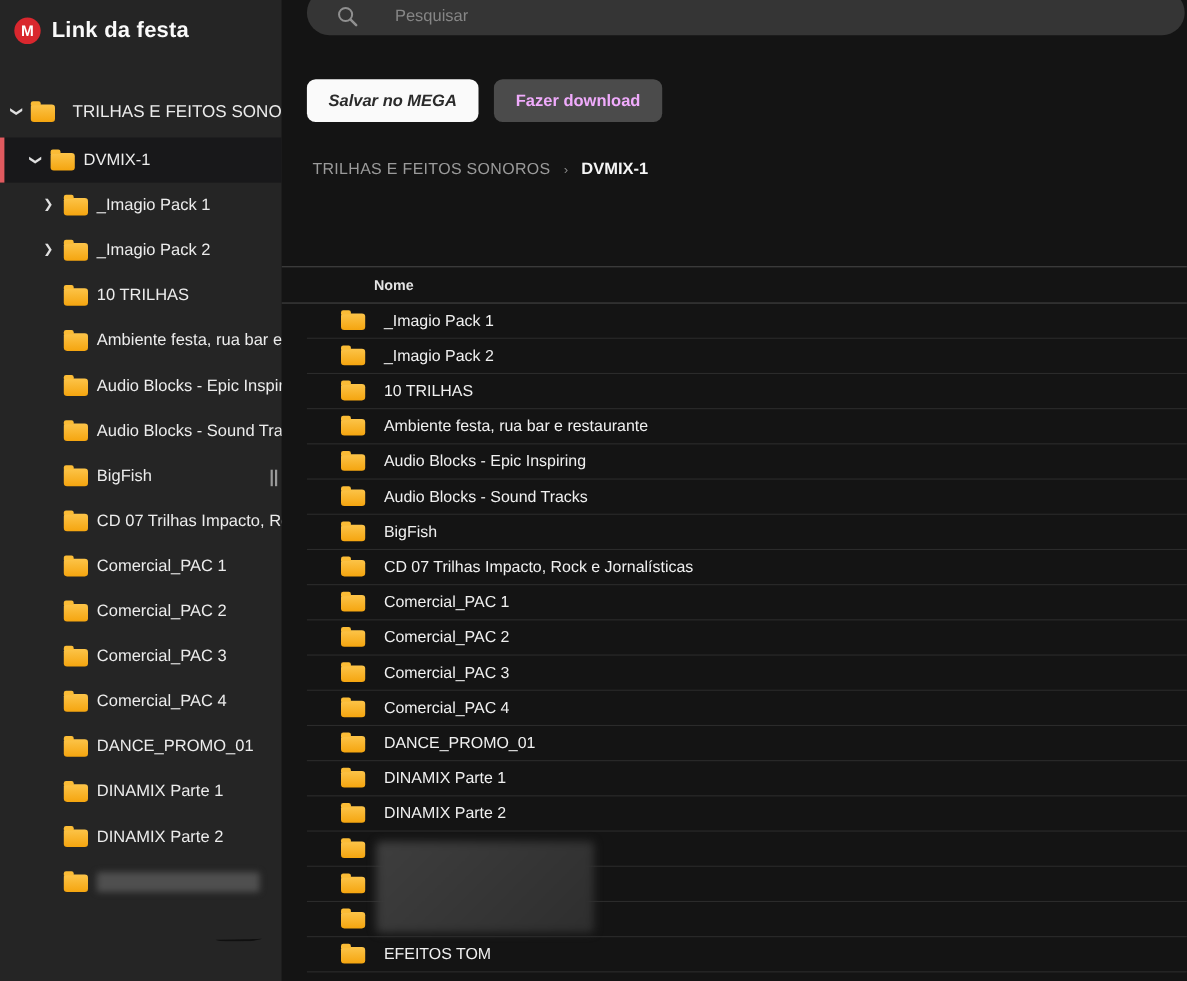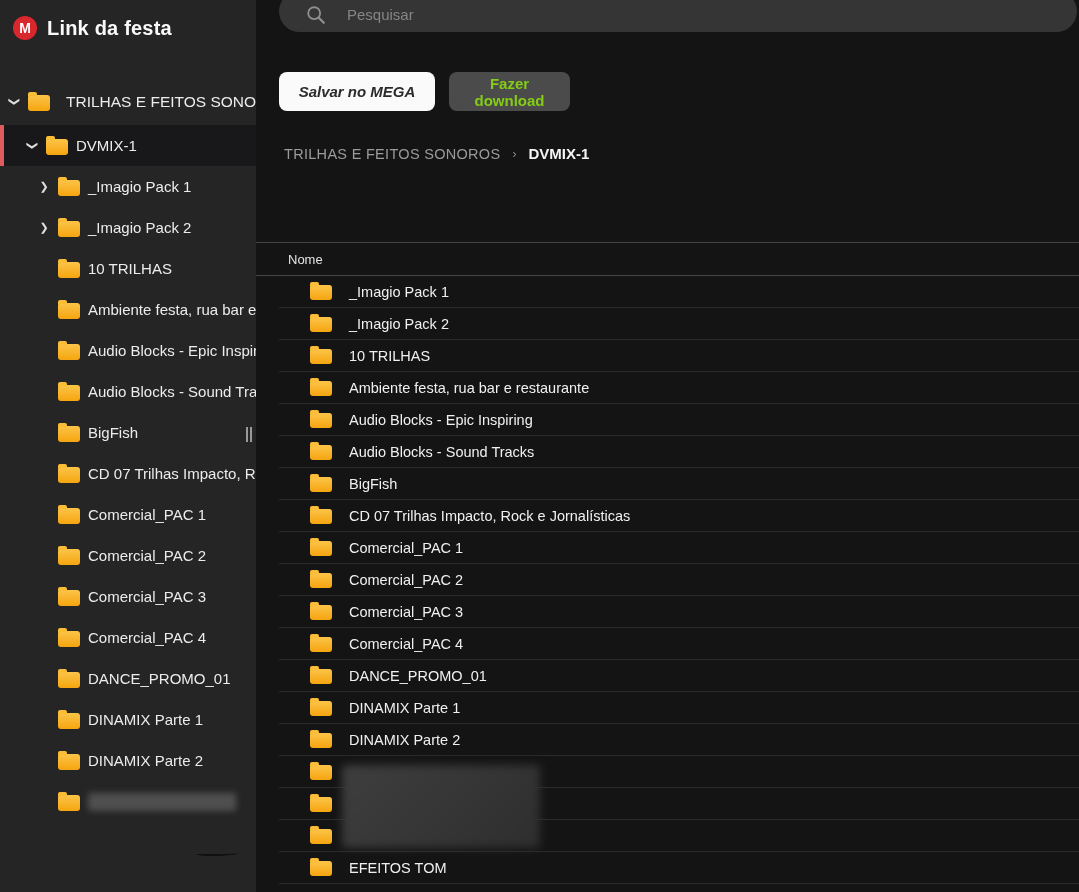--- a/index.html
+++ b/index.html
@@ -51,40 +51,40 @@
   .resize-handle i { display:block; width:2px; height:15px; background:#9a9a9a; }
 
   
   .main { position:absolute; left:256px; top:0; right:0; height:892px; }
 
   .search-pill { position:absolute; left:23px; right:2px; top:-9px; height:41px;
     border-radius:21px; background:#353535; display:flex; align-items:center;
     padding:6px 0 0 26px; gap:18px; }
   .search-pill svg { flex:0 0 22px; }
   .search-input { flex:1; background:transparent; border:none; outline:none;
-    color:#d9d9d9; font-size:15px; font-family:inherit; }
+    color:#d9d9d9; font-size:15px; font-family:inherit;margin-left:12px; }
   .search-input::placeholder { color:#868686; }
 
   .toolbar { position:absolute; top:72px; left:23px; display:flex; gap:14px; }
   .btn { height:39px; border-radius:8px; font-size:15px; font-weight:700;
     display:flex; align-items:center; justify-content:center; border:none;
     cursor:pointer; font-family:inherit; }
   .btn-save { width:156px; background:#fafafa; color:#2b2b2b;font-style:italic; }
-  .btn-download { width:121px; background:#4b4b4b; color:#84cc16; }
+  .btn-download { width:153px; background:#4b4b4b; color:#f0abfc; }
 
   .breadcrumb { position:absolute; top:145px; left:28px; display:flex;
     align-items:center; gap:12px; font-size:14.5px; }
   .bc-parent { color:#9b9b9b; letter-spacing:.3px; cursor:pointer; }
   .bc-sep { color:#8a8a8a; font-size:12px; }
   .bc-current { color:#f5f5f5; font-weight:700; font-size:15px; }
 
   .table { position:absolute; top:242px; left:0; right:0; bottom:0;
     border-top:1px solid #454545; }
-  .thead { height:33px; display:flex; align-items:center; padding-left:32px;
-    border-bottom:1px solid #454545; font-size:13px; font-weight:400; color:#e3e3e3; }
+  .thead { height:33px; display:flex; align-items:center; padding-left:84px;
+    border-bottom:1px solid #454545; font-size:13px; font-weight:700; color:#e3e3e3; }
   .rows { position:relative; }
   .trow { height:32px; display:flex; align-items:center; position:relative;
     padding-left:54px; gap:17px; cursor:pointer; }
   .trow::after { content:""; position:absolute; left:23px; right:0; bottom:0;
     height:1px; background:#2b2b2b; }
   .trow .folder { height:15px; margin-top:1px; }
   .row-label { font-size:14.5px; color:#f0f0f0; white-space:nowrap; }
   .blur-overlay { position:absolute; left:86px; top:489px; width:198px; height:83px;
     background:linear-gradient(135deg,#3e3e3e,#2e2e2e); filter:blur(4px);
     border-radius:4px; z-index:2; }

